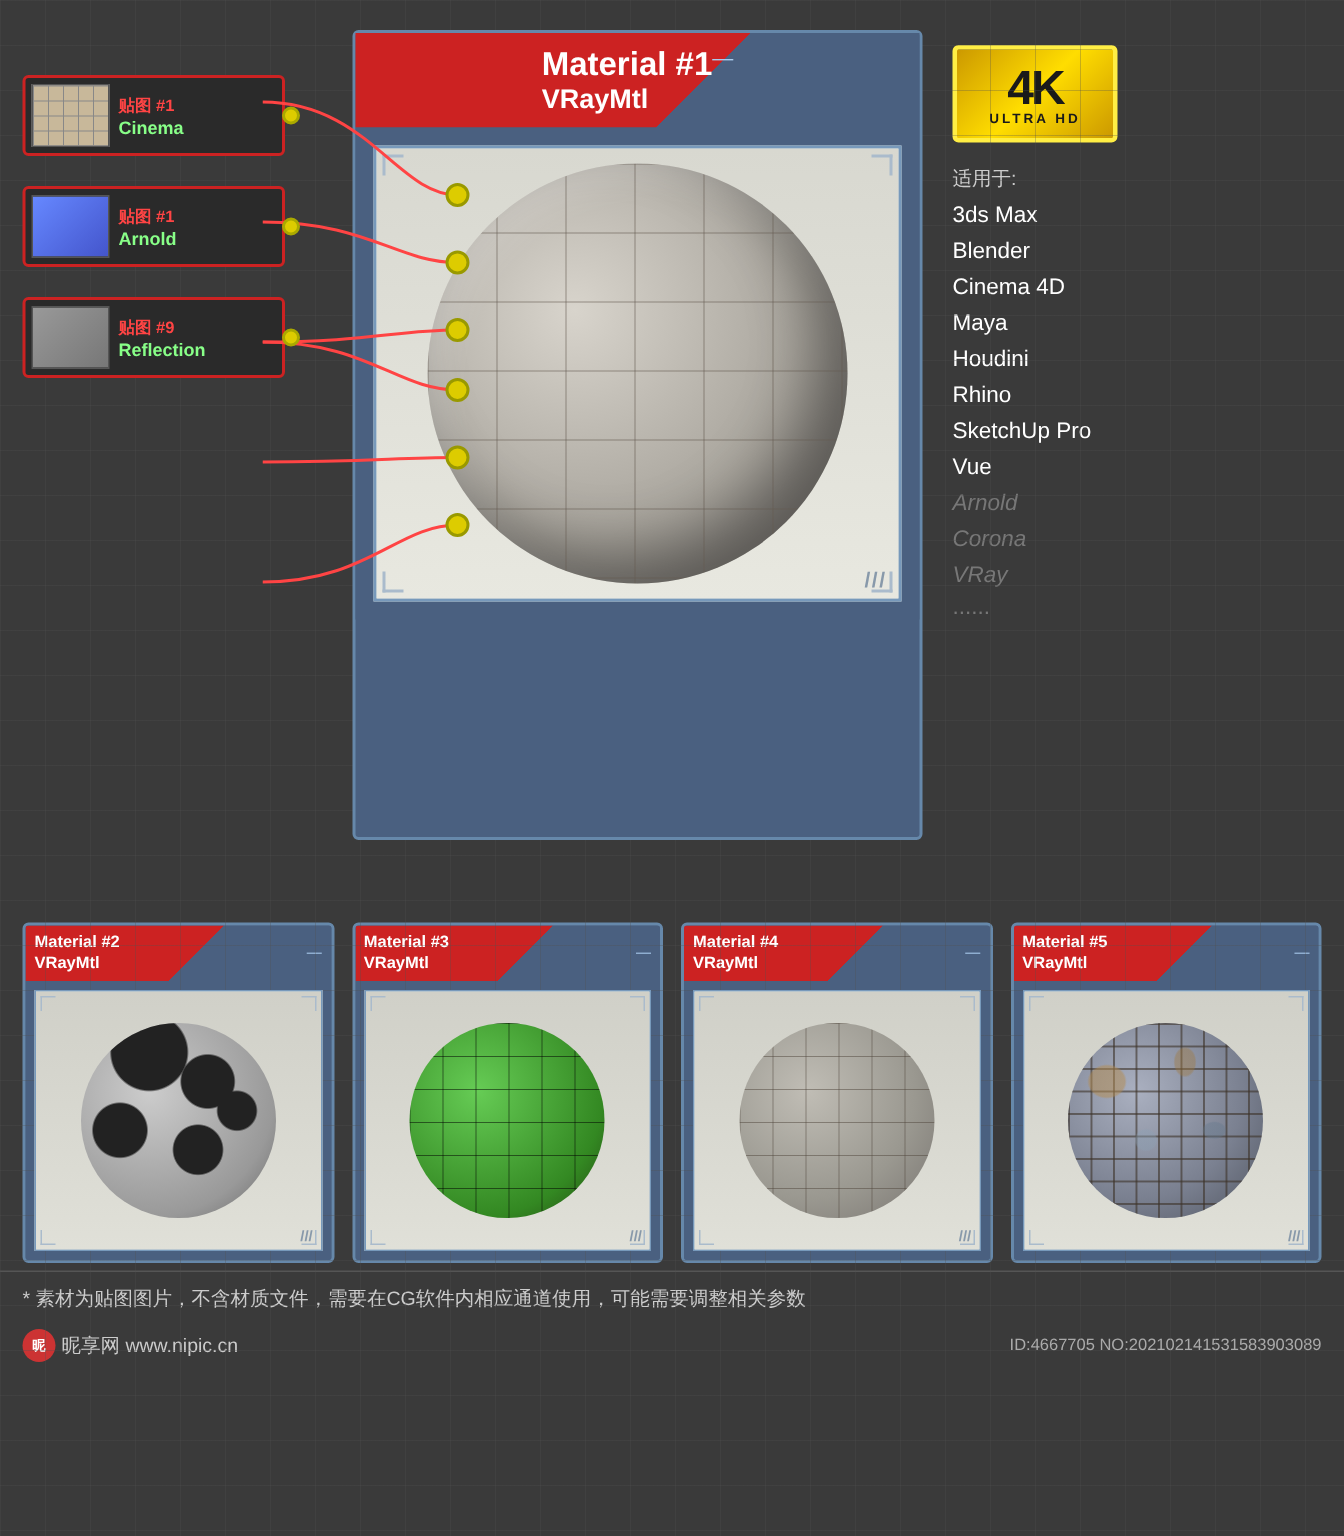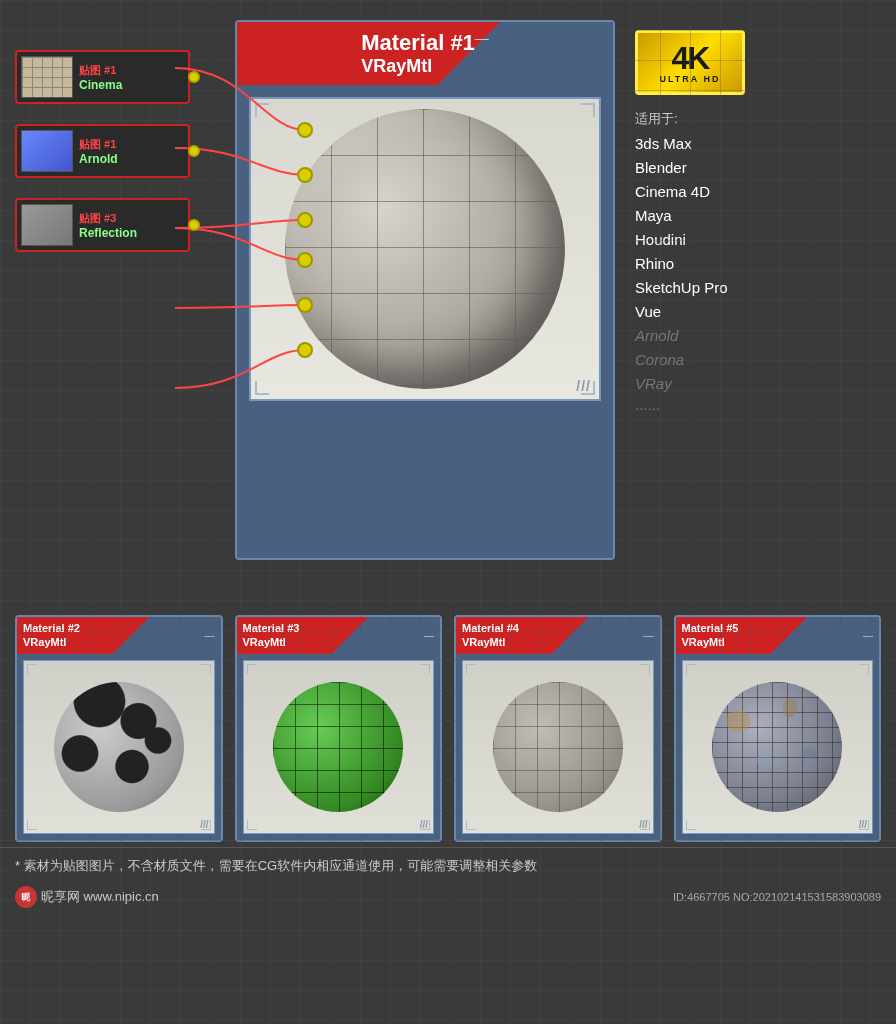--- a/index.html
+++ b/index.html
@@ -546,21 +546,21 @@
         <div class="texture-node-info">
           <span class="texture-node-title">贴图 #1</span>
           <span class="texture-node-type">Arnold</span>
         </div>
         <div class="node-connector"></div>
       </div>
 
       <div class="texture-node">
         <div class="texture-node-thumb thumb-reflection"></div>
         <div class="texture-node-info">
-          <span class="texture-node-title">贴图 #3</span>
+          <span class="texture-node-title">贴图 #9</span>
           <span class="texture-node-type">Reflection</span>
         </div>
         <div class="node-connector"></div>
       </div>
     </div>
 
     <svg class="lines-svg" viewBox="0 0 160 580" preserveAspectRatio="none">
 
       <path d="M 0 68 C 70 68, 90 130, 130 130" stroke="#ff4444" stroke-width="2" fill="none"></path>
       <path d="M 0 148 C 70 148, 90 175, 130 175" stroke="#ff4444" stroke-width="2" fill="none"></path>

